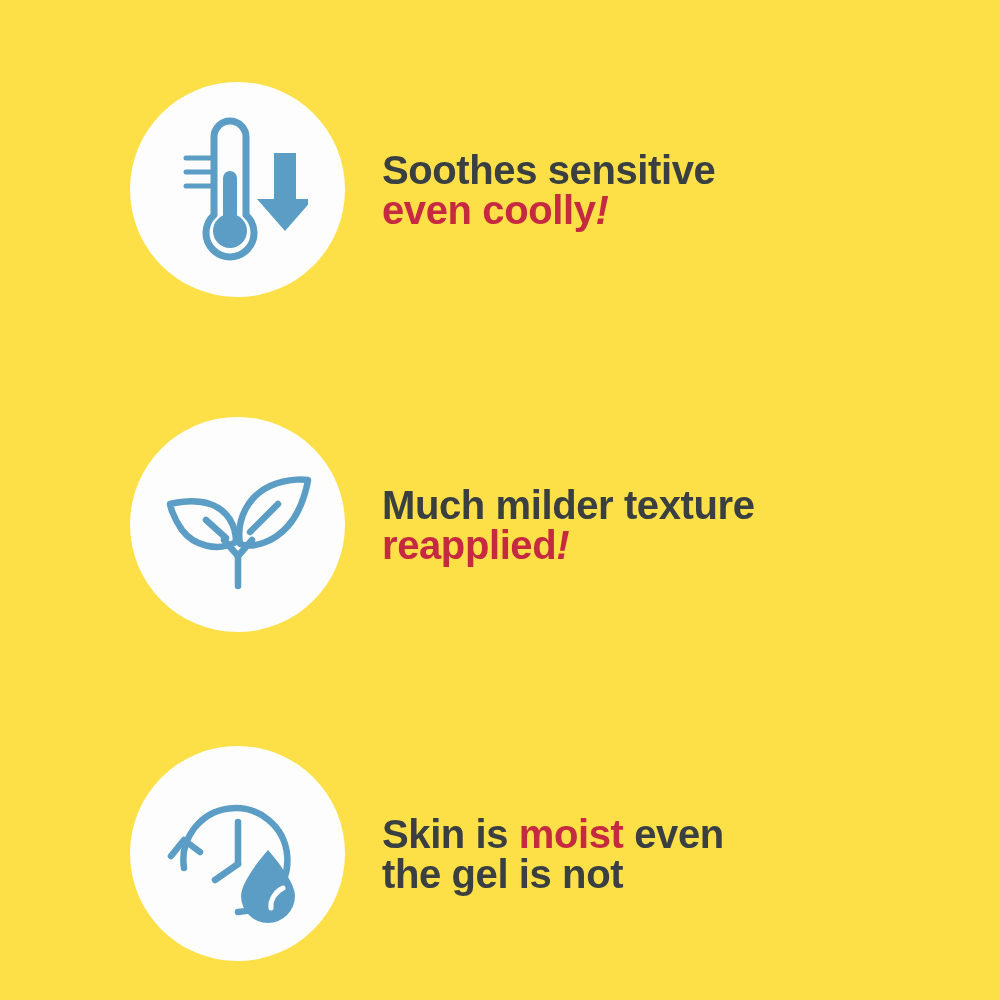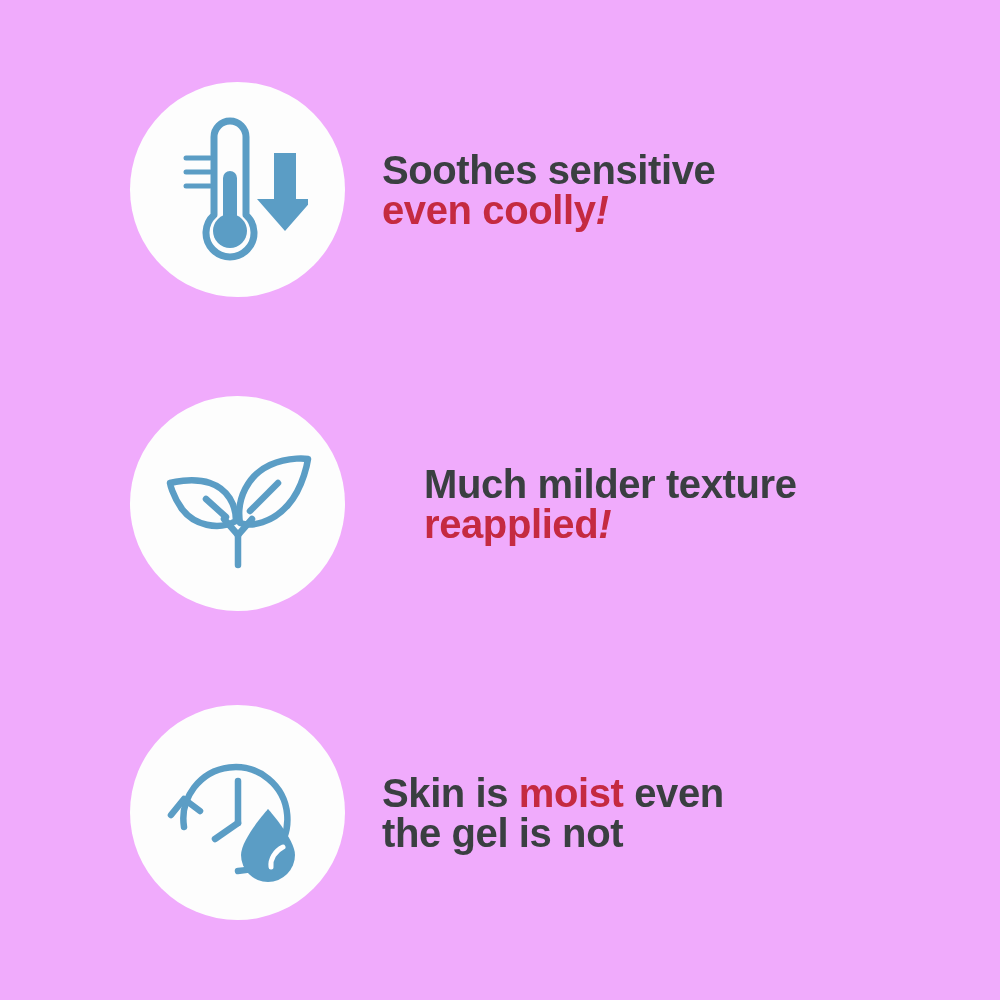--- a/index.html
+++ b/index.html
@@ -10,33 +10,33 @@
     width: 1000px;
     height: 1000px;
     background: #dceefb;
     font-family: "Liberation Sans", sans-serif;
     overflow: hidden;
   }
   .poster {
     position: relative;
     width: 1000px;
     height: 1000px;
-    background: #f0abfc;
+    background: #fde047;
     box-sizing: border-box;
   }
   .feature-row {
     position: absolute;
     display: flex;
     align-items: center;
     left: 0;
     width: 1000px;
   }
   .row-1 { top: 82px; }
-  .row-2 { top: 396px; gap: 42px; }
-  .row-3 { top: 705px; }
+  .row-2 { top: 417px; }
+  .row-3 { top: 746px; }
 
   .icon-badge {
     position: relative;
     margin-left: 130px;
     width: 215px;
     height: 215px;
     border-radius: 50%;
     background: #fdfdfd;
     flex: 0 0 auto;
     display: flex;

